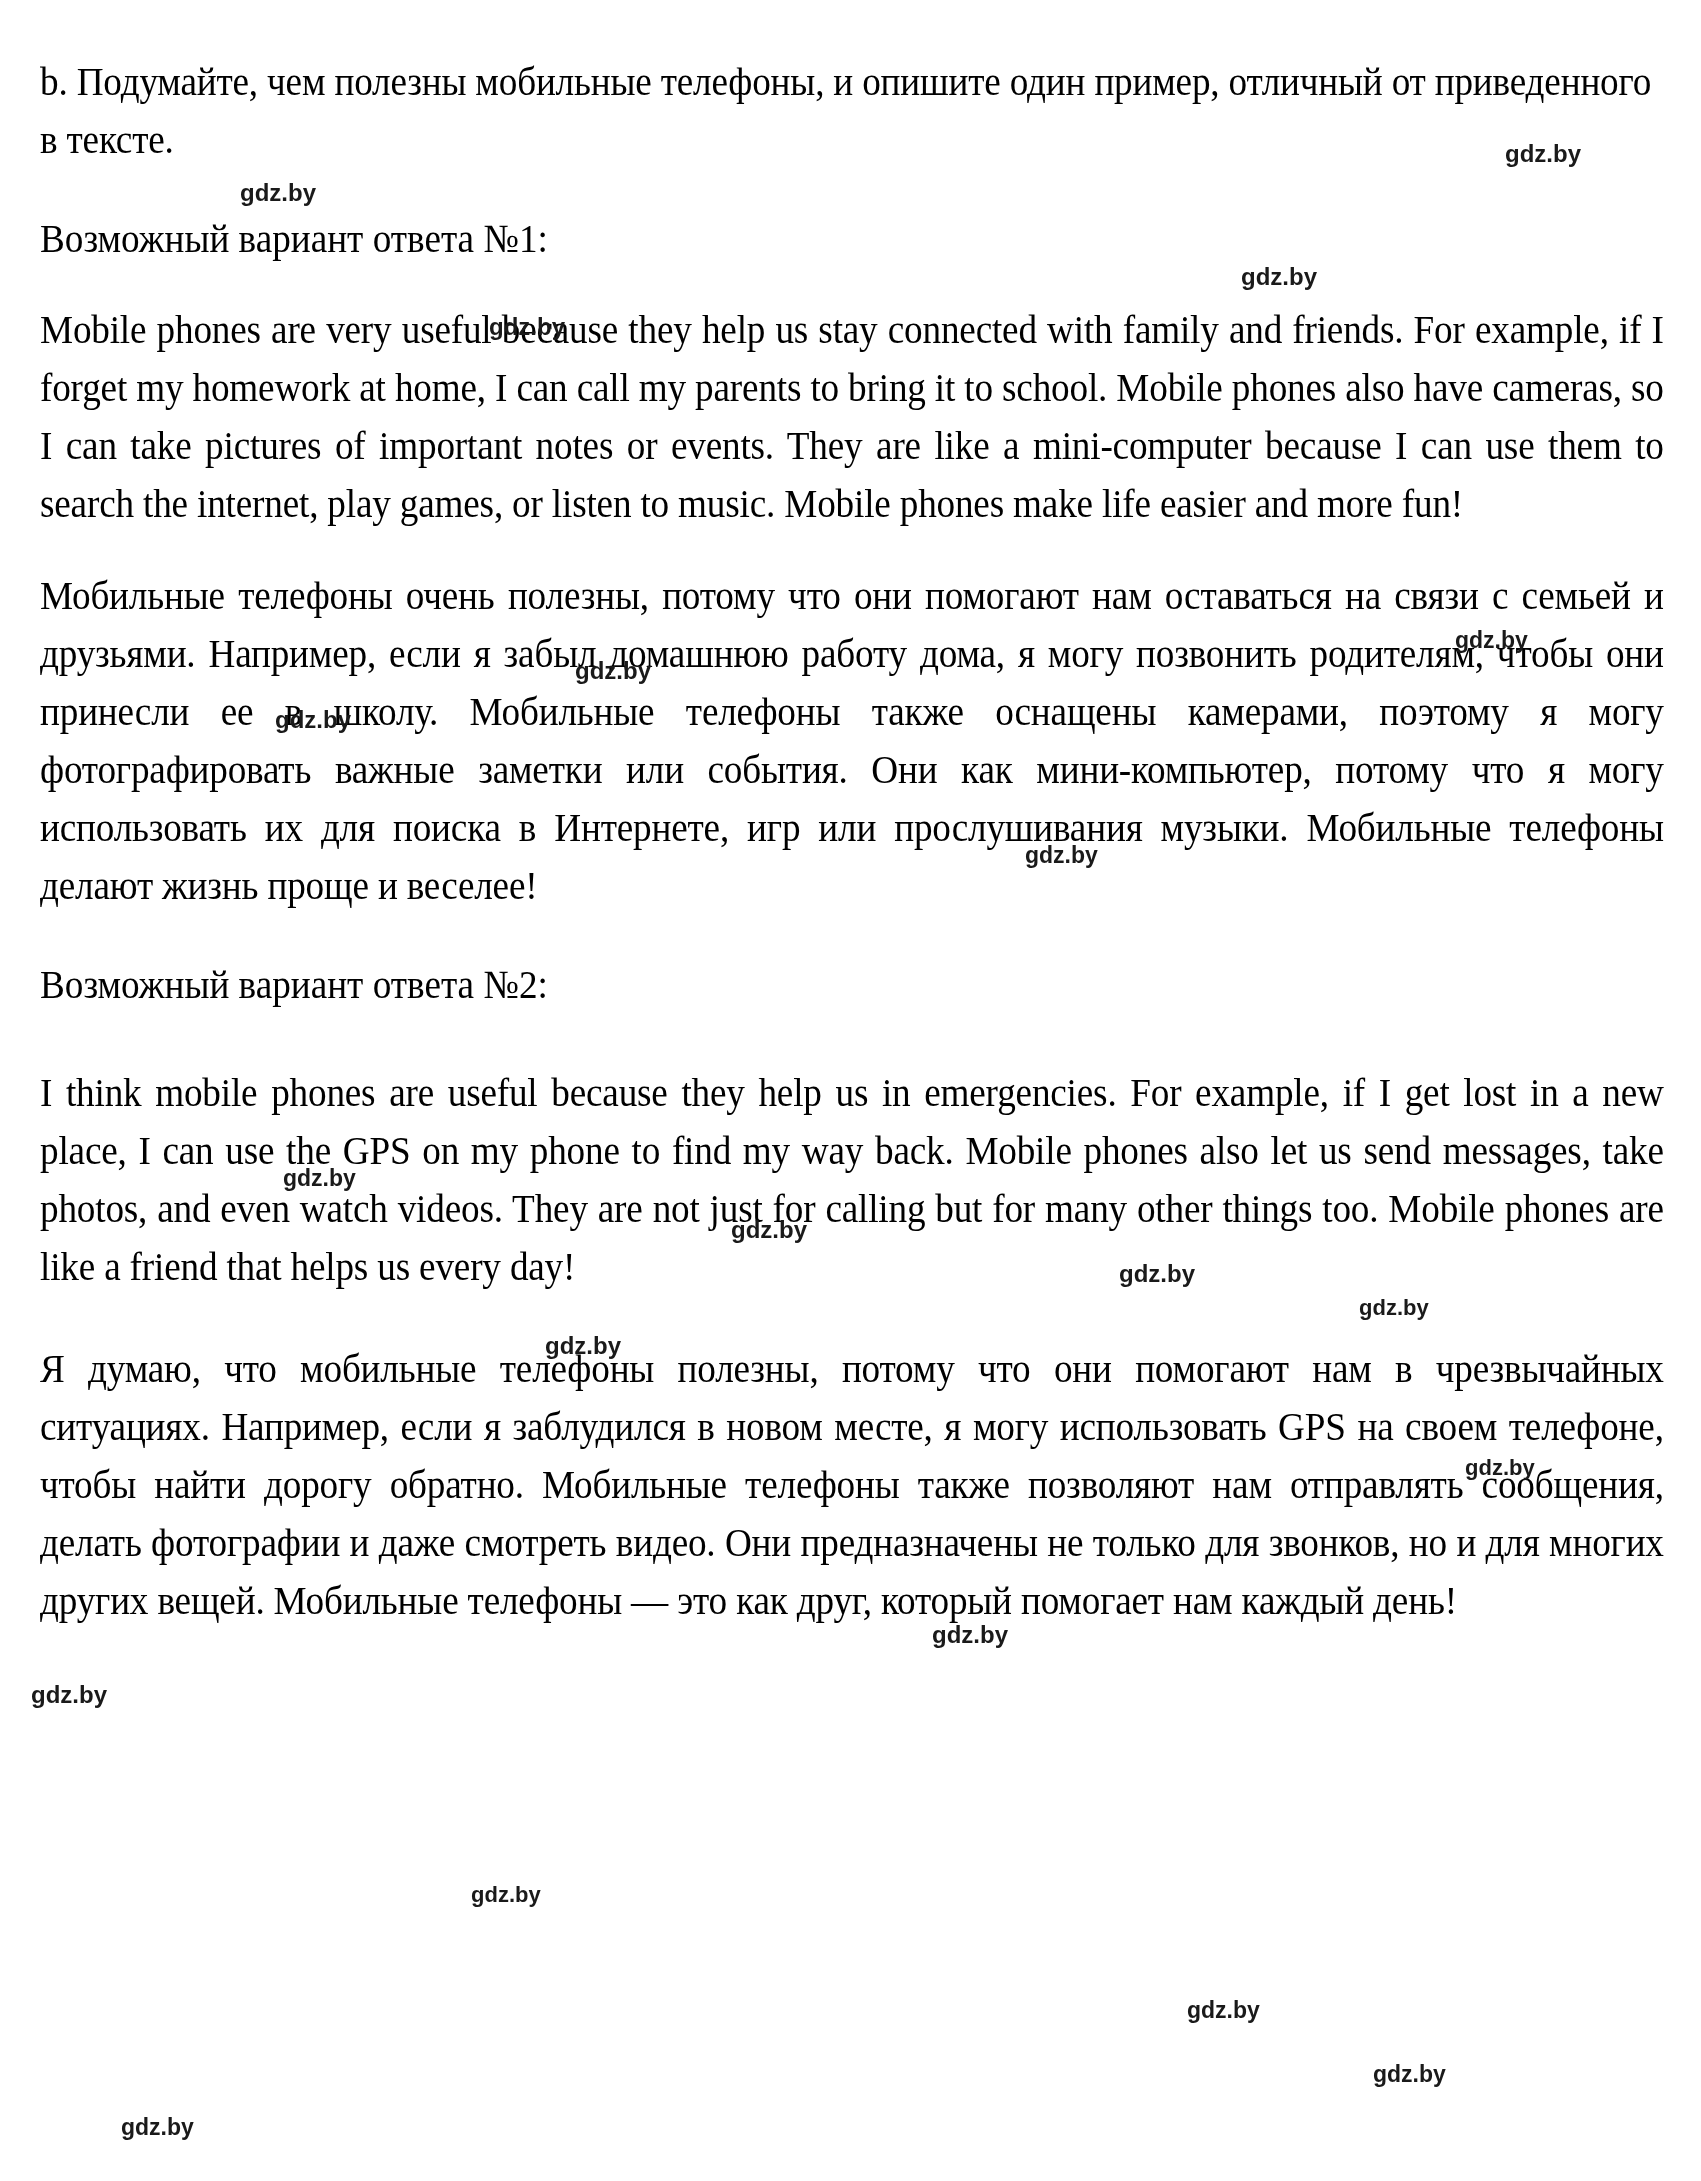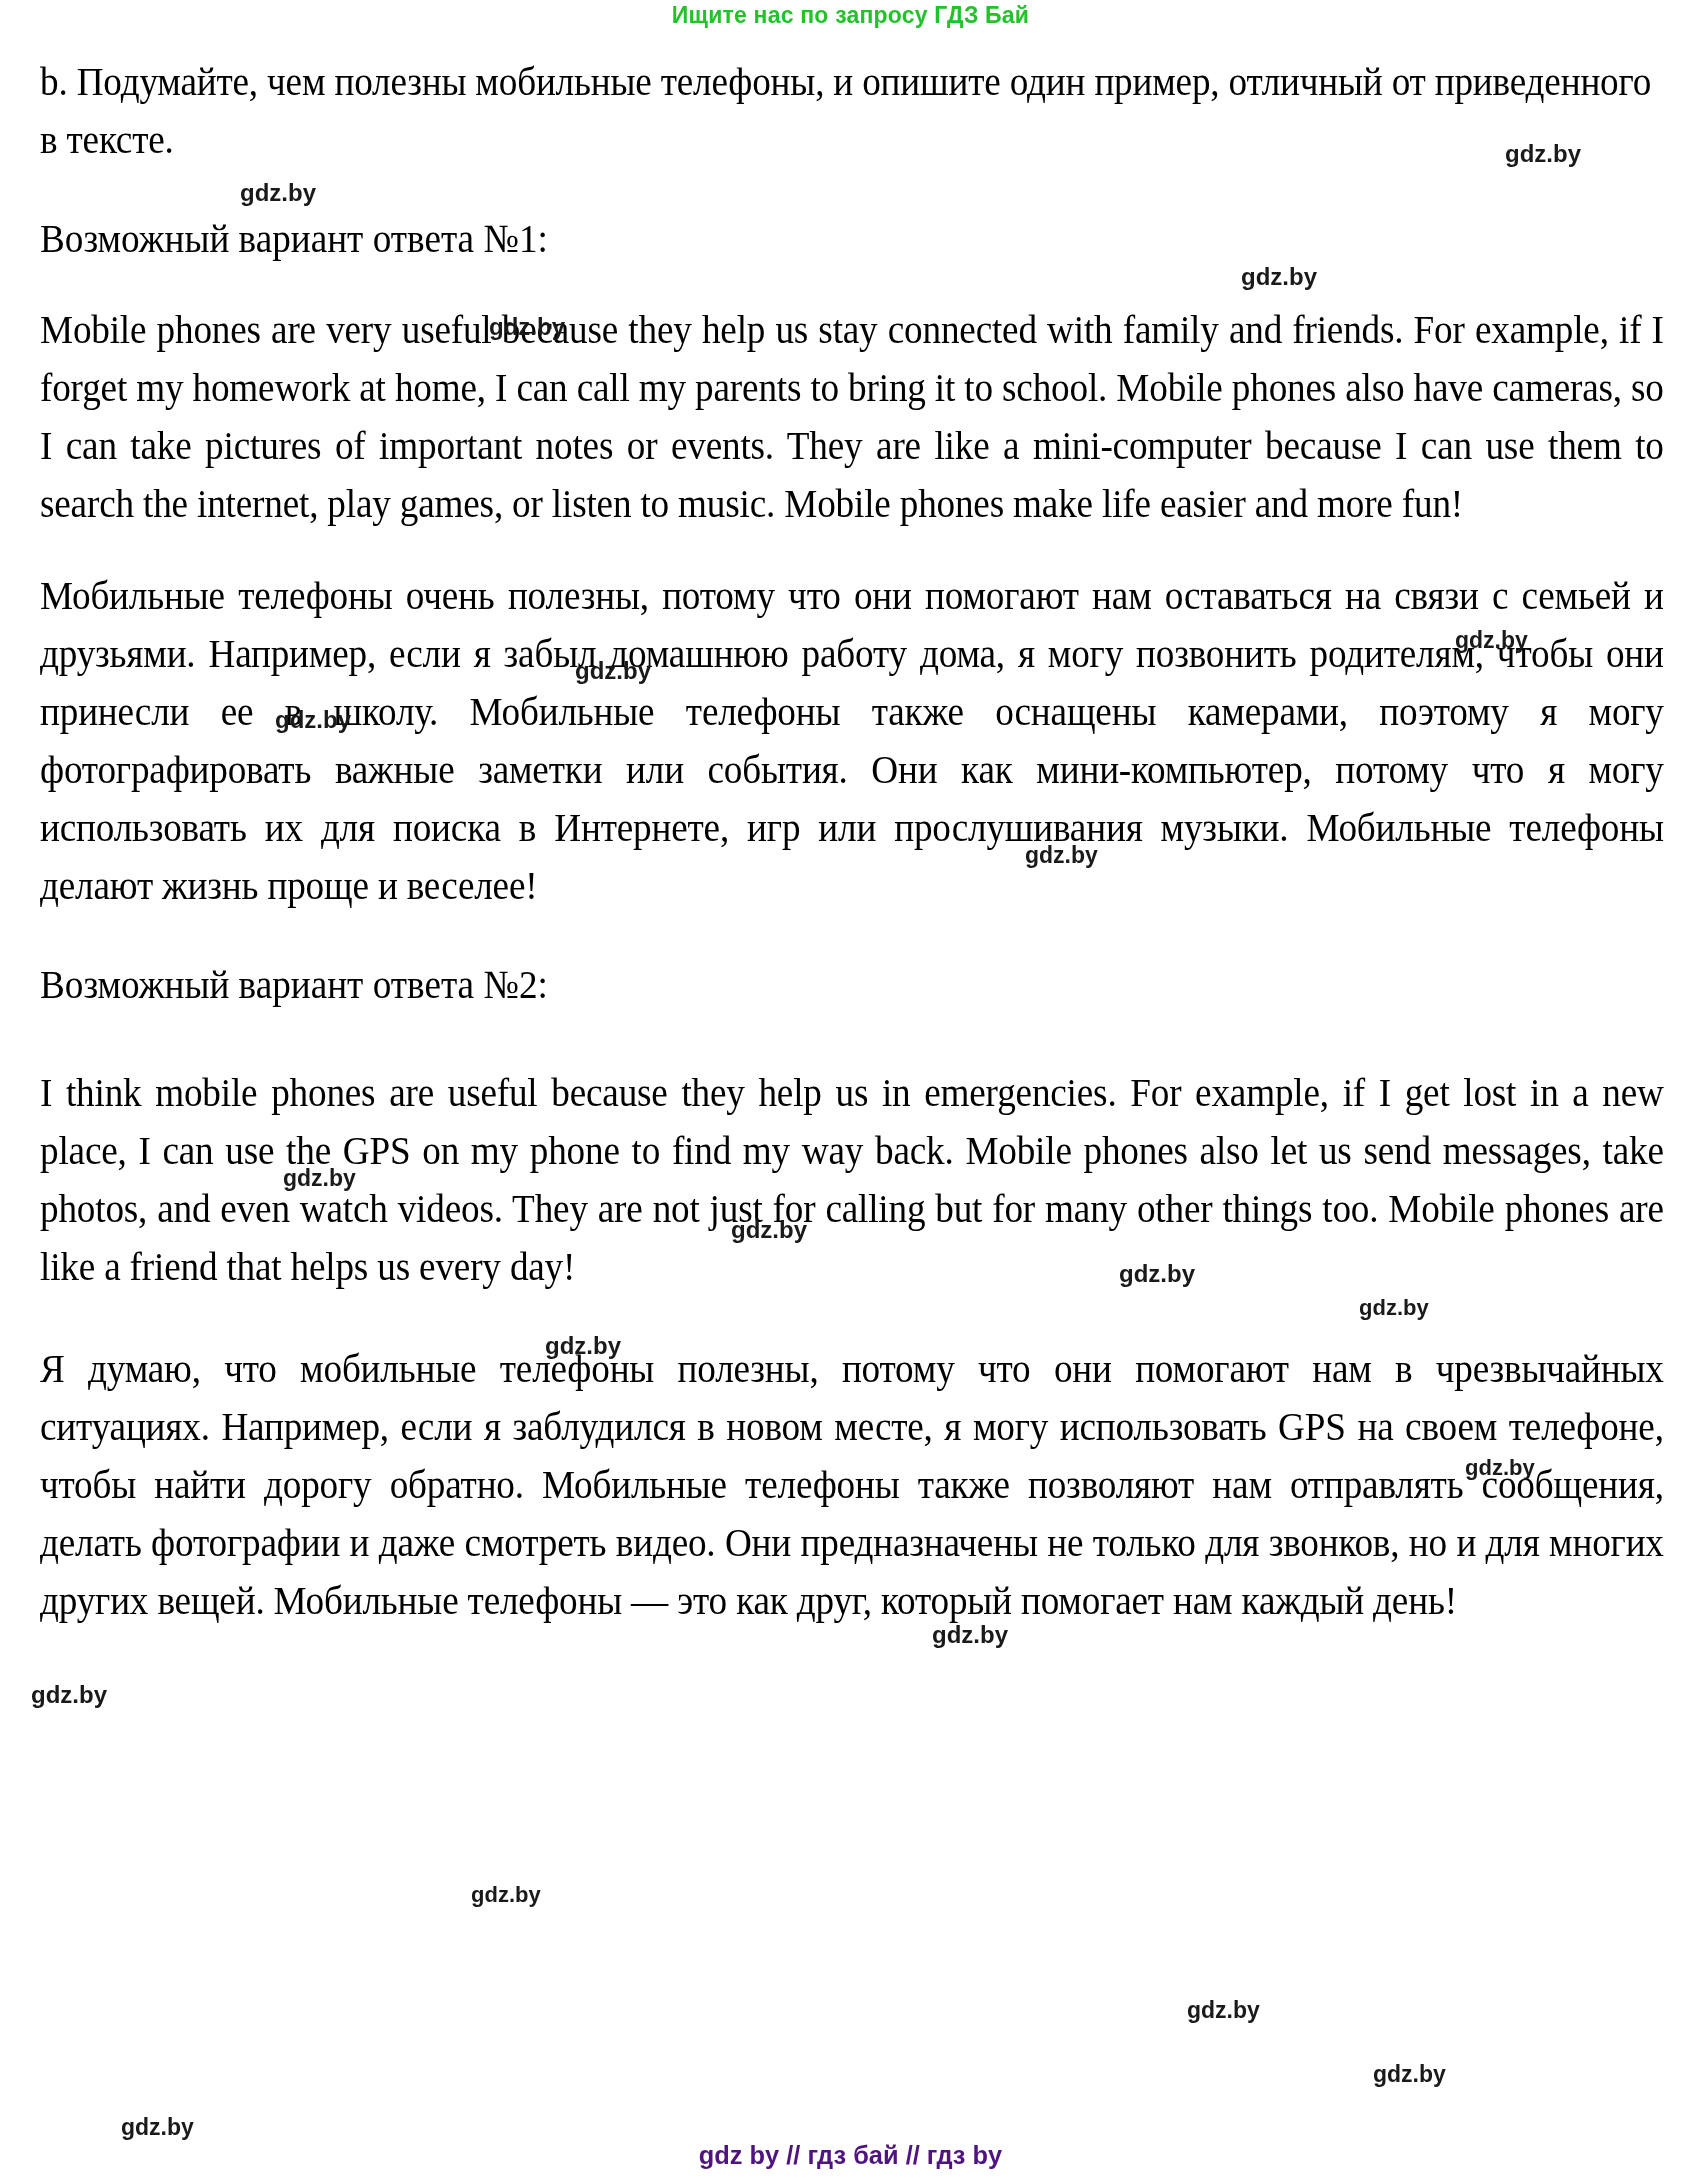--- a/index.html
+++ b/index.html
@@ -114,21 +114,20 @@
     color: #4f1480;
     white-space: nowrap;
     z-index: 6;
   }
 </style>
 </head>
 <body>
 
 <div class="page">
 
-  <div class="promo-banner" style="color: rgb(34, 194, 42);">Ищите нас по запросу ГДЗ Бай</div>
 
   <div class="content">
 
     <p class="para left task-prompt">b. Подумайте, чем полезны мобильные телефоны, и опишите один пример, отличный от приведенного в тексте.</p>
 
     <div class="sp-1"></div>
 
     <p class="heading-line">Возможный вариант ответа №1:</p>
 
     <div class="sp-2"></div>
@@ -169,16 +168,15 @@
       <div class="wm" style="left: 545px; top: 1332px; font-size: 24px;">gdz.by</div>
       <div class="wm" style="left: 1465px; top: 1455px; font-size: 22px;">gdz.by</div>
       <div class="wm" style="left: 932px; top: 1621px; font-size: 24px;">gdz.by</div>
       <div class="wm" style="left: 31px; top: 1681px; font-size: 24px;">gdz.by</div>
       <div class="wm" style="left: 471px; top: 1882px; font-size: 22px;">gdz.by</div>
       <div class="wm" style="left: 1373px; top: 2061px; font-size: 23px;">gdz.by</div>
       <div class="wm" style="left: 1187px; top: 1997px; font-size: 23px;">gdz.by</div>
       <div class="wm" style="left: 121px; top: 2114px; font-size: 23px;">gdz.by</div>
     </div>
 
-  <div class="footer" style="color: rgb(79, 20, 128);">gdz by  //  гдз бай  //  гдз by</div>
 
 </div>
 
 
 </body></html>

